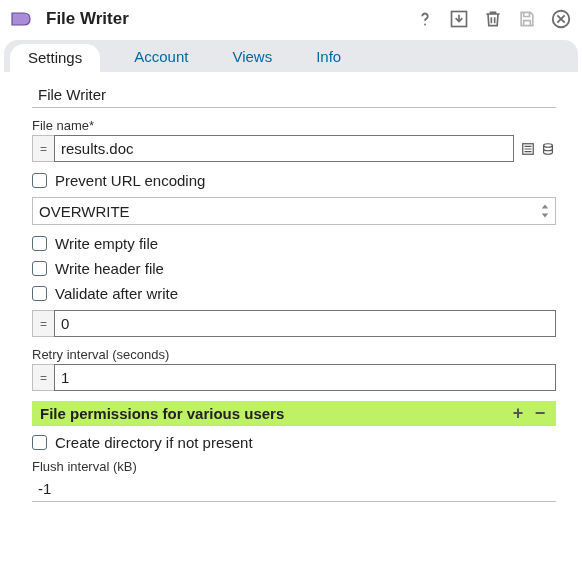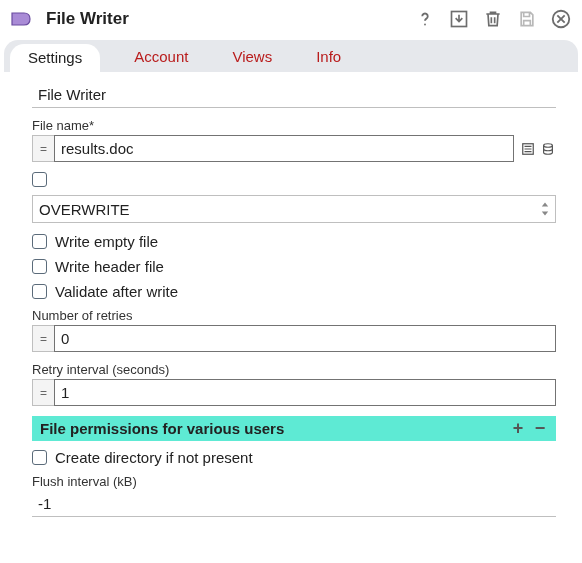--- a/index.html
+++ b/index.html
@@ -54,21 +54,21 @@
       border-radius: 14px 14px 0 0;
       display: flex;
       align-items: center;
       gap: 24px;
       padding: 0 18px 0 6px;
       height: 32px;
       margin: 0 4px;
     }
     .tab {
       font-size: 15px;
-      color: #b91c1c;
+      color: #0369a1;
       cursor: pointer;
       padding: 0 10px;
     }
     .tab.active {
       background: #fff;
       color: #222;
       font-weight: 400;
       border-radius: 14px 14px 0 0;
       height: 28px;
       line-height: 28px;
@@ -146,21 +146,21 @@
     .checkbox-row .cbox {
       width: 15px;
       height: 15px;
       border: 1.5px solid #5b6b7a;
       border-radius: 3px;
       background: #fff;
     }
     .checkbox-row .clabel { font-size: 15px; color: #222; }
 
     .section-header {
-      background: #5eead4;
+      background: #bef264;
       padding: 4px 8px;
       font-weight: 700;
       font-size: 15px;
       display: flex;
       align-items: center;
       margin: 4px 0;
     }
     .section-header .sp { flex: 1; }
     .section-header .pm {
       width: 16px;
@@ -249,20 +249,21 @@
             <path d="M3 4 v8 a5 2 0 0 0 10 0 v-8"></path>
             <path d="M3 8 a5 2 0 0 0 10 0"></path>
           </svg>
         </span>
       </div>
     </div>
   </div>
 
   <div class="checkbox-row">
     <div class="cbox"></div>
+    <div class="clabel">Prevent URL encoding</div>
   </div>
 
   <div class="field">
     <div class="input-wrap">
       <div class="select-input" style="display:flex;align-items:center;justify-content:space-between;">
         <span>OVERWRITE</span>
         <svg viewBox="0 0 10 16" width="8" height="14" fill="#888">
             <path d="M5 0 L9 5 H1 Z M5 16 L1 11 H9 Z"></path>
           </svg>
       </div>
@@ -276,21 +277,20 @@
   <div class="checkbox-row">
     <div class="cbox"></div>
     <div class="clabel">Write header file</div>
   </div>
   <div class="checkbox-row">
     <div class="cbox"></div>
     <div class="clabel">Validate after write</div>
   </div>
 
   <div class="field">
-    <div class="flabel">Number of retries</div>
     <div class="input-wrap">
       <div class="eq-box">=</div>
       <input class="txt-input boxed" value="0" style="">
     </div>
   </div>
 
   <div class="field">
     <div class="flabel">Retry interval (seconds)</div>
     <div class="input-wrap">
       <div class="eq-box">=</div>

